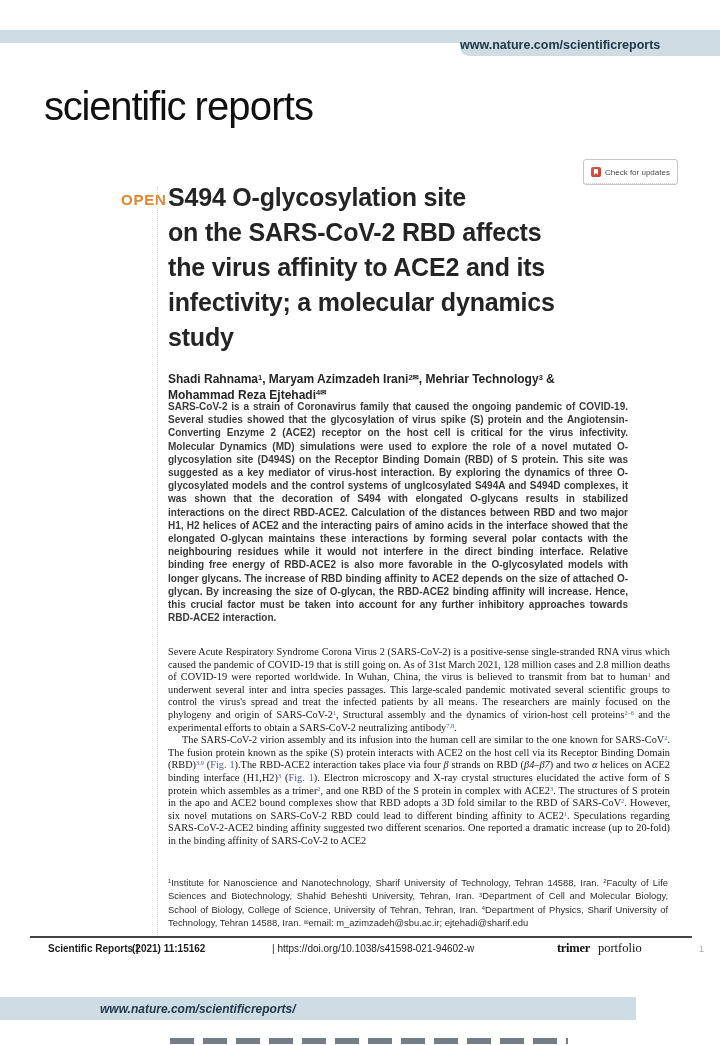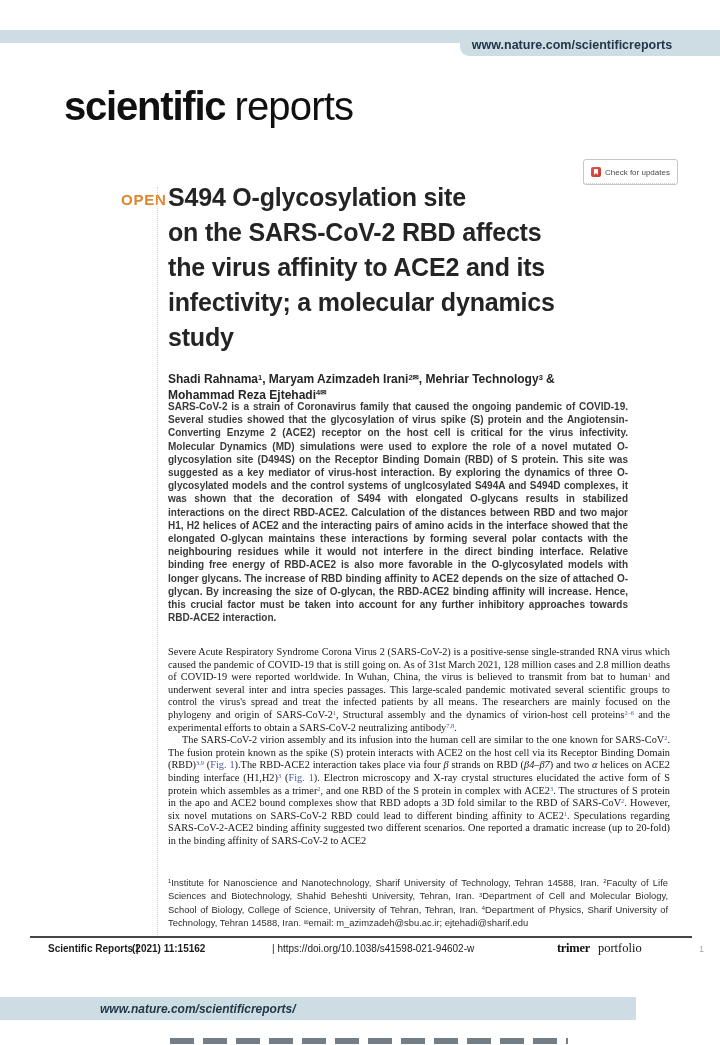--- a/index.html
+++ b/index.html
@@ -8,27 +8,27 @@
     --orange:#e0862e;
     --link:#4a5ba6;
   }
   html,body{margin:0;padding:0;background:#ffffff;}
   .canvas{position:relative;width:720px;height:1045px;background:#ffffff;overflow:hidden;
           font-family:"Liberation Sans",sans-serif;}
 
   
   .top-band{position:absolute;left:0;top:30px;width:720px;height:13px;background:var(--band);}
   .top-tab{position:absolute;left:460px;top:30px;width:260px;height:26px;background:var(--band);
-           border-bottom-left-radius:9px;display:flex;align-items:center;justify-content:center;
+           border-bottom-left-radius:9px;display:flex;align-items:center;justify-content:flex-start;
            padding-right:36px;padding-top:4px;box-sizing:border-box;
            font-weight:700;font-size:12.5px;color:var(--navy);}
 
   
   .logo{position:absolute;left:44px;top:84px;font-size:40px;color:#101010;letter-spacing:-1.2px;white-space:nowrap;}
-  .logo-bold{font-weight:700;margin-left:20px;}
+  .logo-bold{font-weight:400;}
   .logo-reg{font-weight:400;margin-left:9px;letter-spacing:-0.8px;}
 
   
   .check-badge{position:absolute;left:583px;top:159px;height:26px;display:flex;align-items:center;gap:4px;
                padding:0 7px;border:1px solid #c6c6c6;border-radius:3px;background:#fff;
                font-size:8px;color:#4a4a4a;box-sizing:border-box;cursor:pointer;}
   .crossmark-icon{width:10px;height:10px;border-radius:2px;flex:0 0 auto;position:relative;
                background:linear-gradient(135deg,#e2574c 0%,#c93a2e 100%);}
   .crossmark-icon::after{content:"";position:absolute;left:3px;top:2px;width:4px;height:6px;background:#fff;
                clip-path:polygon(0 0,100% 0,100% 100%,50% 68%,0 100%);}

